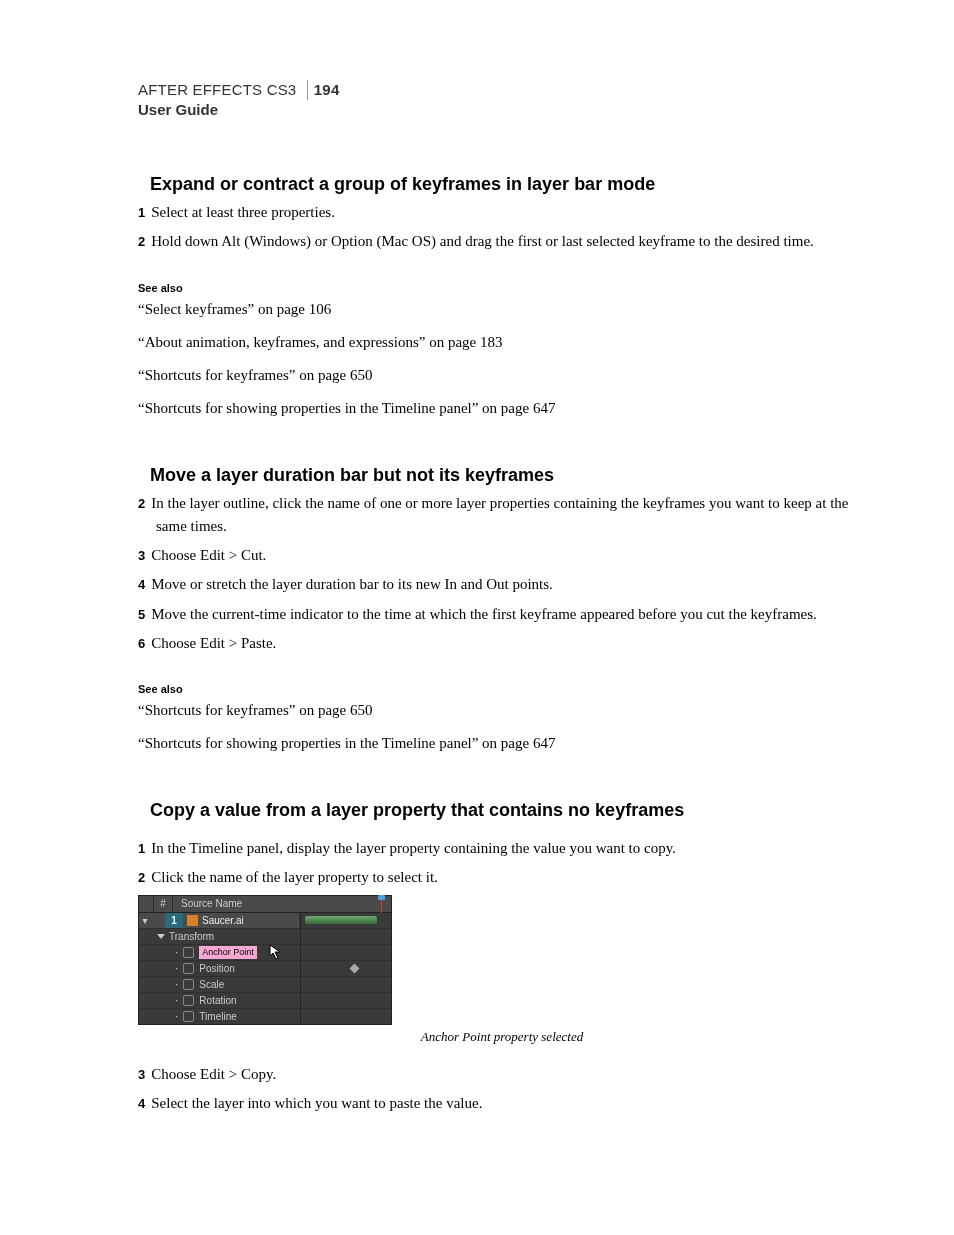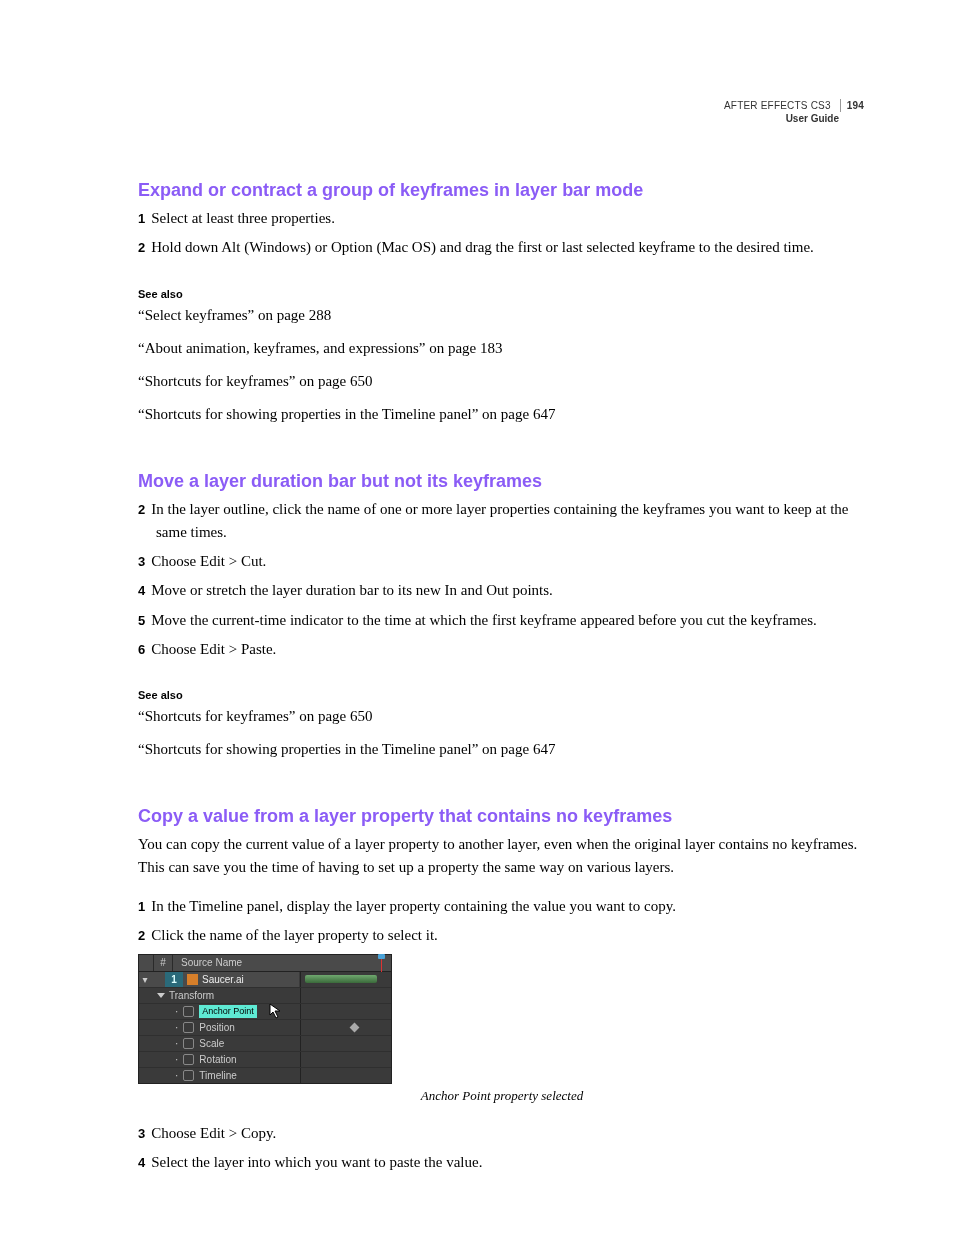--- a/index.html
+++ b/index.html
@@ -9,44 +9,42 @@
     font-family: "Minion Pro", "Times New Roman", Georgia, serif;
     color: #000;
     width: 954px;
     min-height: 1235px;
     position: relative;
   }
   .page {
     padding: 80px 88px 60px 138px;
   }
   .running-header {
-    text-align: right;
-    font-family: "Myriad Pro", "Segoe UI", Arial, sans-serif;
-    font-size: 10px;
+    font-family: "Myriad Pro", "Segoe UI", Arial, sans-serif;
+    font-size: 15px;
     line-height: 1.3;
     color: #333;
     margin-bottom: 55px;
     padding-right: 2px;
-    margin-top: 19px;
   }
   .running-header .line1 { letter-spacing: 0.2px; }
   .running-header .pagenum {
     font-weight: 700;
     padding-left: 6px;
     border-left: 1px solid #999;
     margin-left: 6px;
     display: inline-block;
   }
   .running-header .line2 { font-weight: 700; padding-right: 25px; }
   h2 {
     font-family: "Myriad Pro", "Segoe UI", Arial, sans-serif;
     font-weight: 700;
     font-size: 18px;
-    margin: 0 0 6px 0;
-    color: #8b5cf6;
+    margin: 0 0 6px 12px;
+    color: #000000;
   }
   h3 {
     font-family: "Myriad Pro", "Segoe UI", Arial, sans-serif;
     font-weight: 700;
     font-size: 11px;
     margin: 0 0 4px 0;
     color: #000;
   }
   .body-text, .step {
     font-size: 15px;
@@ -110,21 +108,21 @@
   }
   .fig-row.layer .left { background: #4a4a4a; }
   .fig-row.layer .layernum {
     width: 18px; margin-left:14px; text-align:center;
     background:#2a6a7a; color:#dff; font-weight:bold; line-height:15px;
   }
   .fig-row.layer .swatch {
     width: 11px; height: 11px; background: #d77f2a; margin: 0 4px;
   }
   .fig-selected {
-    background: #5eead4;
+    background: #f9a8d4;
     color: #000;
     padding: 0 3px;
     line-height: 13px;
     font-size: 9px;
   }
   .prop-indent { padding-left: 36px; display:flex; align-items:center; gap:5px; }
   .stopwatch {
     width: 9px; height: 9px; border: 1px solid #888; border-radius: 2px;
     display:inline-block;
   }
@@ -171,21 +169,21 @@
     </div>
     <div class="line2">User Guide</div>
   </div>
 
   <h2>Expand or contract a group of keyframes in layer bar mode</h2>
   <p class="step"><b class="num">1</b><span>Select at least three properties.</span></p>
   <p class="step"><b class="num">2</b><span>Hold down Alt (Windows) or Option (Mac OS) and drag the first or last selected keyframe to the desired time.</span></p>
 
   <div class="seealso-block">
     <h3>See also</h3>
-    <p class="body-text link">“Select keyframes” on page 288</p>
+    <p class="body-text link">“Select keyframes” on page 106</p>
     <p class="body-text link">“About animation, keyframes, and expressions” on page 183</p>
     <p class="body-text link">“Shortcuts for keyframes” on page 650</p>
     <p class="body-text link">“Shortcuts for showing properties in the Timeline panel” on page 647</p>
   </div>
 
   <div class="section-gap"></div>
 
   <h2>Move a layer duration bar but not its keyframes</h2>
   <p class="step"><b class="num">2</b><span>In the layer outline, click the name of one or more layer properties containing the keyframes you want to keep at the same times.</span></p>
   <p class="step"><b class="num">3</b><span>Choose Edit &gt; Cut.</span></p>
@@ -195,21 +193,20 @@
 
   <div class="seealso-block">
     <h3>See also</h3>
     <p class="body-text link">“Shortcuts for keyframes” on page 650</p>
     <p class="body-text link">“Shortcuts for showing properties in the Timeline panel” on page 647</p>
   </div>
 
   <div class="section-gap"></div>
 
   <h2>Copy a value from a layer property that contains no keyframes</h2>
-  <p class="body-text">You can copy the current value of a layer property to another layer, even when the original layer contains no keyframes. This can save you the time of having to set up a property the same way on various layers.</p>
   <div style="height:10px"></div>
   <p class="step"><b class="num">1</b><span>In the Timeline panel, display the layer property containing the value you want to copy.</span></p>
   <p class="step"><b class="num">2</b><span>Click the name of the layer property to select it.</span></p>
 
   <div class="figure">
     <div class="playhead"></div>
     <div class="fig-header">
       <div class="col-icon"></div>
       <div class="col-hash">#</div>
       <div class="col-name">Source Name</div>

